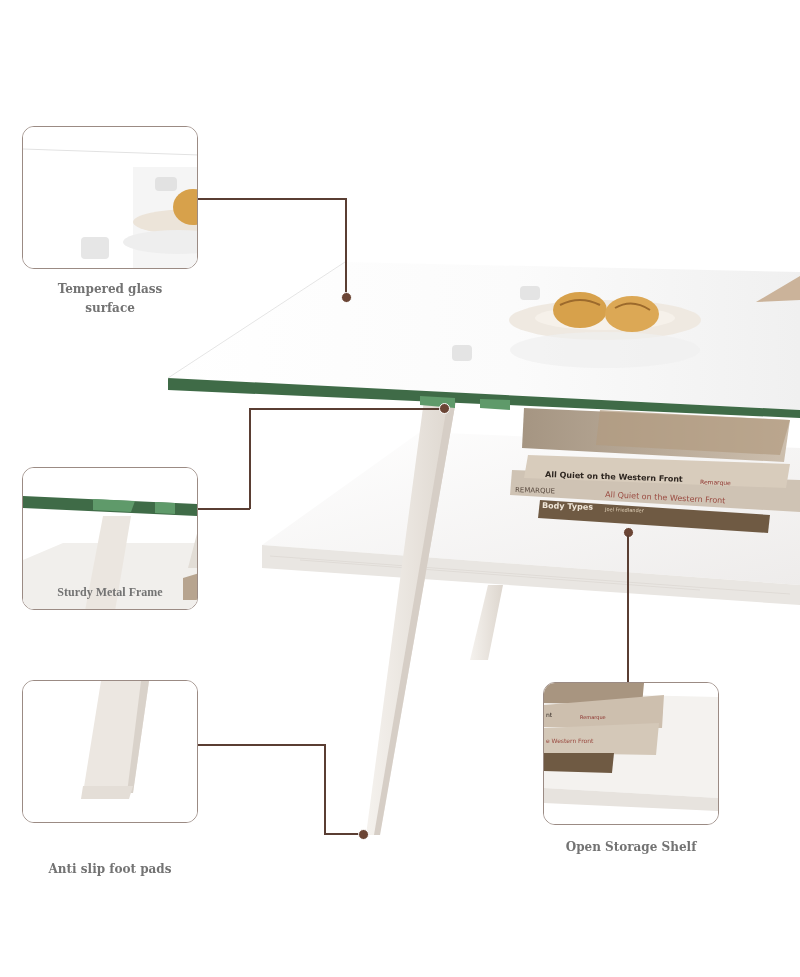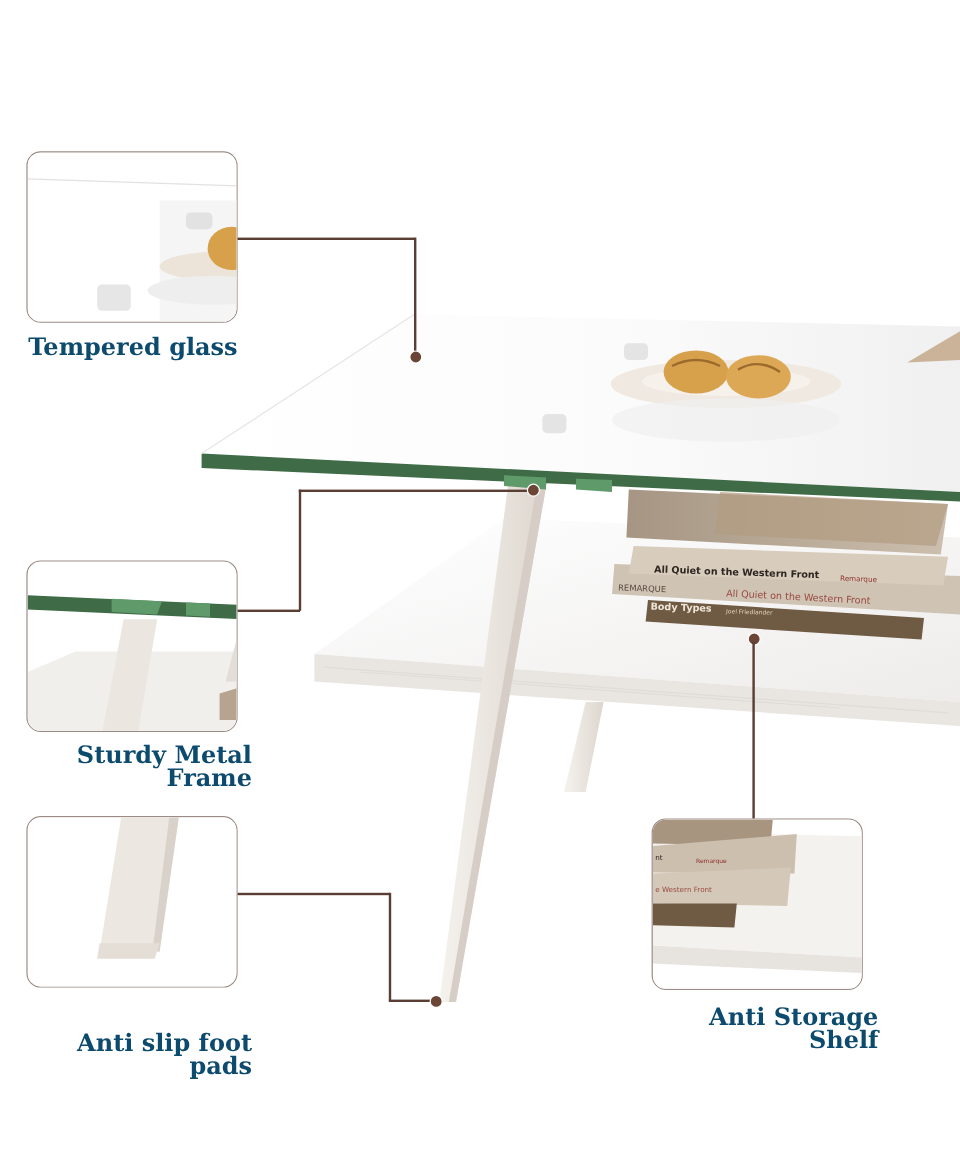--- a/index.html
+++ b/index.html
@@ -4,21 +4,21 @@
 <style>
   html, body { margin: 0; padding: 0; background: #ffffff; }
   body { width: 800px; height: 977px; position: relative; overflow: hidden; font-family: "DejaVu Serif", serif; }
   .abs { position: absolute; }
   .inset {
     position: absolute; border: 1.5px solid #9b8b84; border-radius: 12px;
     background: #fafafa; overflow: hidden; box-sizing: border-box;
   }
   .caption {
     position: absolute; font-family: "DejaVu Serif", serif; font-weight: bold;
-    font-size: 20px; color: #0c4a6e; text-align: right; line-height: 19px;
+    font-size: 12px; color: #737373; text-align: center; line-height: 19px;
   }
   .line { position: absolute; background: #5a3e33; }
   .dot { position: absolute; width: 9px; height: 9px; border-radius: 50%; background: #6b4535; border: 1px solid #fff; }
   svg { display: block; }
 </style>
 </head>
 <body>
 
 <div class="abs" style="left:0;top:0;width:800px;height:977px;">
   <svg width="800" height="977" viewBox="0 0 800 977">
@@ -92,38 +92,39 @@
     <polygon points="110,40 176,40 176,143 110,143" fill="#f3f3f3" opacity="0.8"></polygon>
     <ellipse cx="170" cy="95" rx="60" ry="13" fill="#ece4d9"></ellipse>
     <ellipse cx="170" cy="80" rx="20" ry="18" fill="#d7a14b"></ellipse>
     <rect x="132" y="50" width="22" height="14" rx="4" fill="#e2e2e2"></rect>
     <rect x="58" y="110" width="28" height="22" rx="4" fill="#e6e6e6"></rect>
     <ellipse cx="155" cy="115" rx="55" ry="12" fill="#eeeeee"></ellipse>
   </svg>
 </div>
 <div class="caption" style="left:22px;top:280px;width:176px;">
   <div>Tempered glass</div>
+  <div>surface</div>
 </div>
 <div class="line" style="left:198px;top:198px;width:148px;height:1.5px;"></div>
 <div class="line" style="left:345px;top:198px;width:1.5px;height:98px;"></div>
 <div class="dot" style="left:341px;top:292px;"></div>
 
 <div class="inset" style="left:22px;top:467px;width:176px;height:143px;">
   <svg width="176" height="143" viewBox="0 0 176 143">
     <rect width="176" height="143" fill="#ffffff"></rect>
     <polygon points="0,92 40,75 176,75 176,143 0,143" fill="#f1efec"></polygon>
     <polygon points="80,48 108,48 92,143 62,143" fill="#ebe6e0"></polygon>
     <polygon points="186,50 178,50 165,100 175,100" fill="#e2ddd6"></polygon>
     <polygon points="0,28 176,36 176,48 0,40" fill="#3f6b47"></polygon>
     <polygon points="70,31 112,33 108,44 70,42" fill="#5f9a6a"></polygon>
     <polygon points="132,34 152,35 152,46 132,45" fill="#5f9a6a"></polygon>
     <polygon points="160,110 176,105 176,132 160,132" fill="#b7a48f"></polygon>
   </svg>
 </div>
-<div class="caption" style="left:10px;top:620px;width:200px;">Sturdy Metal Frame</div>
+<div class="caption" style="left:10px;top:583px;width:200px;font-family:Liberation Serif, serif;">Sturdy Metal Frame</div>
 <div class="line" style="left:198px;top:508px;width:52px;height:1.5px;"></div>
 <div class="line" style="left:249px;top:408px;width:1.5px;height:101px;"></div>
 <div class="line" style="left:249px;top:408px;width:194px;height:1.5px;"></div>
 <div class="dot" style="left:439px;top:403px;"></div>
 
 <div class="inset" style="left:22px;top:680px;width:176px;height:143px;">
   <svg width="176" height="143" viewBox="0 0 176 143">
     <rect width="176" height="143" fill="#ffffff"></rect>
     <polygon points="78,0 126,0 110,112 60,112" fill="#ece7e1"></polygon>
     <polygon points="118,0 126,0 110,112 104,112" fill="#d9d2ca"></polygon>
@@ -143,15 +144,15 @@
     <polygon points="0,105 176,115 176,128 0,120" fill="#e7e3de"></polygon>
     <polygon points="0,0 100,0 98,22 0,20" fill="#a89580"></polygon>
     <polygon points="0,22 120,12 118,45 0,44" fill="#cdbfae"></polygon>
     <polygon points="0,45 115,40 112,72 0,70" fill="#d4c8b8"></polygon>
     <polygon points="0,70 70,70 68,90 0,88" fill="#6f5a43"></polygon>
     <text x="2" y="34" font-family="DejaVu Sans, sans-serif" font-size="6" fill="#2e2620">nt</text>
     <text x="36" y="36" font-family="DejaVu Sans, sans-serif" font-size="5" fill="#8b2f2a">Remarque</text>
     <text x="2" y="60" font-family="DejaVu Sans, sans-serif" font-size="6" fill="#9a4a40">e Western Front</text>
   </svg>
 </div>
-<div class="caption" style="left:530px;top:838px;width:202px;">Anti Storage Shelf</div>
+<div class="caption" style="left:530px;top:838px;width:202px;">Open Storage Shelf</div>
 <div class="dot" style="left:623px;top:527px;"></div>
 <div class="line" style="left:627px;top:535px;width:1.5px;height:147px;"></div>
 
 </body></html>

